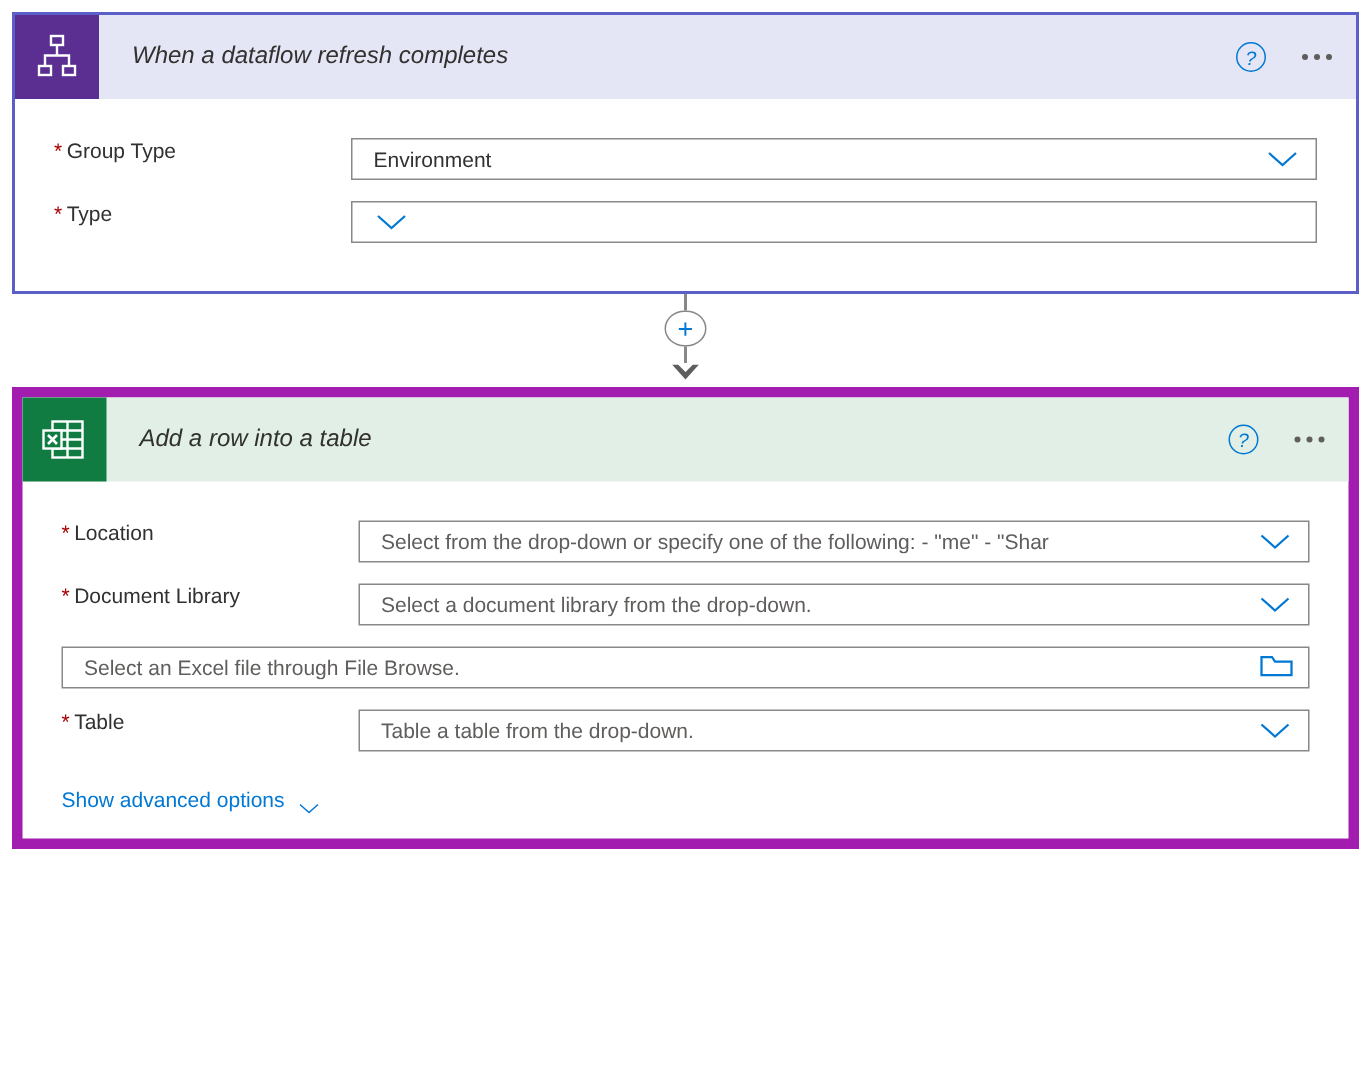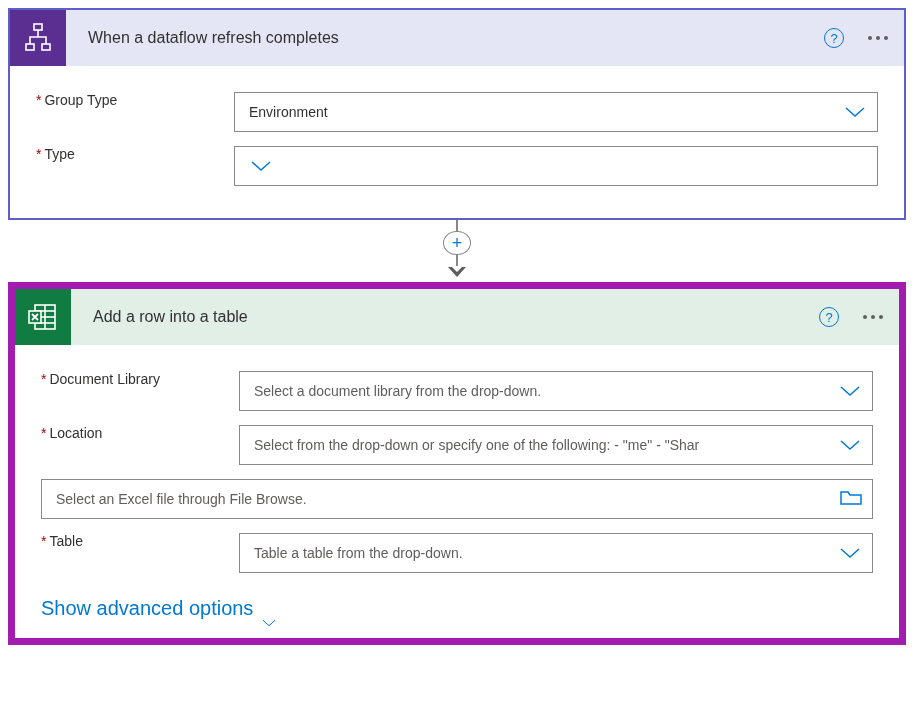--- a/index.html
+++ b/index.html
@@ -18,20 +18,21 @@
     margin-bottom: 0;
   }
   .card.selected {
     border: 2px solid #5b5fc7;
   }
   .card-header {
     display: flex;
     align-items: center;
     height: 56px;
     padding-right: 14px;
+    font-style: italic;
   }
   .card-header.purple { background: #e5e6f5; }
   .card-header.green { background: #e1efe6; }
   .icon-box {
     width: 56px;
     height: 56px;
     display: flex;
     align-items: center;
     justify-content: center;
     flex-shrink: 0;
@@ -77,21 +78,21 @@
   }
   .field-label {
     width: 198px;
     flex-shrink: 0;
     font-size: 14px;
     color: #323130;
   }
   .req { color: #a80000; margin-right: 3px; }
   .select-box {
     flex: 1;
-    height: 40px;
+    height: 28px;
     border: 1px solid #8a8886;
     display: flex;
     align-items: center;
     padding: 0 10px 0 14px;
     background: #fff;
     cursor: pointer;
     overflow: hidden;
   }
   .select-value {
     flex: 1;
@@ -129,21 +130,21 @@
     align-items: center;
     justify-content: center;
     color: #0078d4;
     font-size: 18px;
     cursor: pointer;
     line-height: 1;
   }
   .arrow-head svg { width: 18px; height: 12px; fill: #605e5c; }
   .advanced-link {
     color: #0078d4;
-    font-size: 20px;
+    font-size: 14px;
     cursor: pointer;
     display: inline-flex;
     align-items: flex-end;
     gap: 8px;
     margin-top: 10px;
   }
   .advanced-link .chevron { width: 16px; height: 10px; }
 </style>
 </head>
 <body>
@@ -216,32 +217,32 @@
     <div class="card-title">Add a row into a table</div>
     <div class="help-icon">?</div>
     <div class="more-icon">
         <span></span>
         <span></span>
         <span></span>
       </div>
   </div>
   <div class="card-body">
     <div class="field-row">
+      <div class="field-label"><span class="req">*</span><span>Location</span></div>
+      <div class="select-box">
+        <div class="select-value placeholder">Select from the drop-down or specify one of the following: - "me" - "Shar</div>
+        <div class="chevron"><svg viewBox="0 0 24 14">
+              <path d="M3 3 L12 11 L21 3"></path>
+            </svg></div>
+      </div>
+    </div>
+    <div class="field-row">
       <div class="field-label"><span class="req">*</span><span>Document Library</span></div>
       <div class="select-box">
         <div class="select-value placeholder">Select a document library from the drop-down.</div>
-        <div class="chevron"><svg viewBox="0 0 24 14">
-              <path d="M3 3 L12 11 L21 3"></path>
-            </svg></div>
-      </div>
-    </div>
-    <div class="field-row">
-      <div class="field-label"><span class="req">*</span><span>Location</span></div>
-      <div class="select-box">
-        <div class="select-value placeholder">Select from the drop-down or specify one of the following: - "me" - "Shar</div>
         <div class="chevron"><svg viewBox="0 0 24 14">
               <path d="M3 3 L12 11 L21 3"></path>
             </svg></div>
       </div>
     </div>
     <div class="field-row">
       <div class="select-box">
         <div class="select-value placeholder">Select an Excel file through File Browse.</div>
         <div class="folder-icon"><svg width="22" height="16" viewBox="0 0 22 16">
               <path d="M1 3 V14 H21 V5 H10 L8 2 H1 Z"></path>

